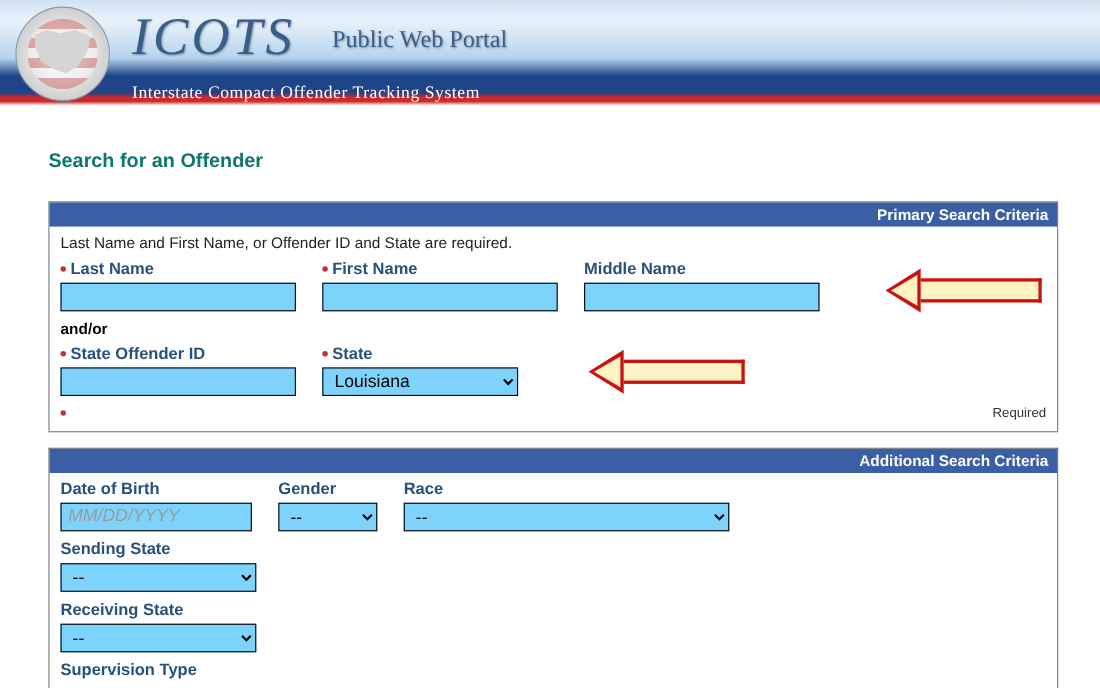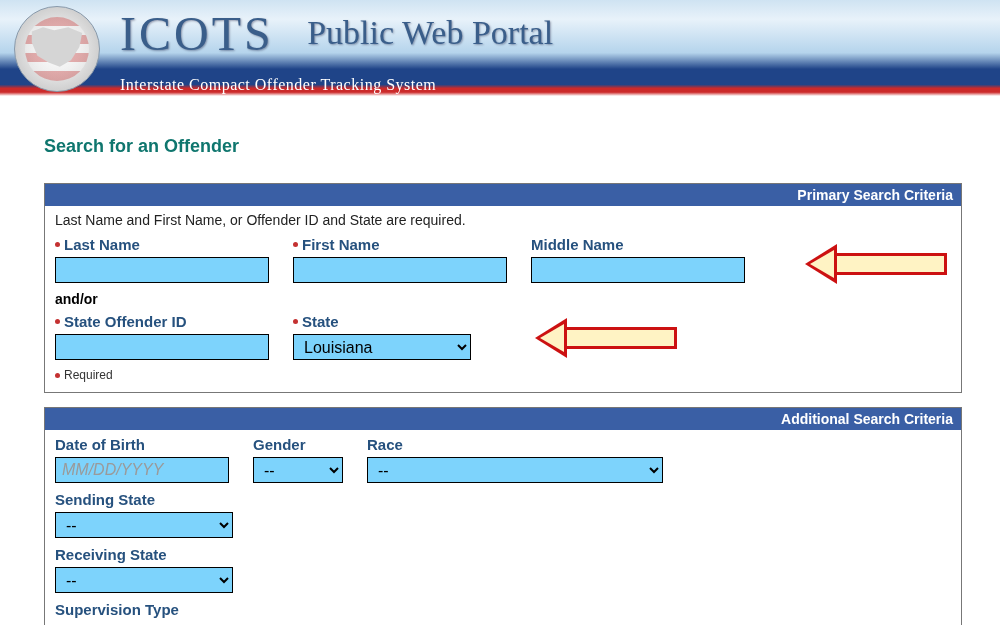--- a/index.html
+++ b/index.html
@@ -33,22 +33,22 @@
     position:absolute; inset:18px 14px 22px 14px;
     background: #d5d5d5;
     clip-path: polygon(5% 15%, 25% 5%, 45% 12%, 70% 5%, 95% 18%, 90% 50%, 75% 80%, 55% 95%, 35% 85%, 15% 70%, 5% 40%);
     border:1px solid #aaa;
   }
   .banner-title {
     position:absolute; left:120px; top:6px;
     color:#3a5e8a;
     font-family: "Times New Roman", serif;
   }
-  .banner-title .icots { font-size:48px; letter-spacing:3px; font-weight:500; text-shadow:1px 1px 2px rgba(0,0,40,.35);}
-  .banner-title .sub   { font-size:34px; margin-left:30px; position:relative; top:-6px; text-shadow:1px 1px 2px rgba(0,0,40,.35);}
+  .banner-title .icots { font-size:48px; letter-spacing:3px; font-weight:500; text-shadow:1px 1px 2px rgba(0,0,40,.35);font-style:italic;}
+  .banner-title .sub   { font-size:22px; margin-left:30px; position:relative; top:-6px; text-shadow:1px 1px 2px rgba(0,0,40,.35);}
   .banner-tagline {
     position:absolute; left:120px; top:76px;
     color:#fff; font-family:"Times New Roman", serif; font-size:16px; letter-spacing:.5px;
   }
   .content { padding: 40px 38px 10px 44px; }
   h1.page-title { font-size:18px; font-weight:bold; margin-bottom:26px; color:#0f766e; }
   .panel { border:1px solid #777; margin-bottom:14px; }
   .panel-hd {
     background:#3a5fa5; color:#fff; font-weight:bold;
     font-size:14px; padding:3px 8px;text-align:right;
@@ -59,21 +59,21 @@
   .field { display:flex; flex-direction:column;justify-content:flex-end; }
   .lbl { color:#26517e; font-weight:bold; font-size:15px; margin-bottom:4px; display:flex; align-items:center; gap:4px; }
   .req-dot { width:5px; height:5px; border-radius:50%; background:#c43131; display:inline-block; }
   input[type=text], select {
     border:1px solid #000; font-size:16px; padding:3px 6px; height:26px; background:#7dd3fc;
     font-family: Arial, sans-serif;
   }
   input[type=text] { width:214px; }
   .andor { font-weight:bold; font-size:14px; margin:8px 0 6px 0; }
   .state-select { width:178px; }
-  .req-note { font-size:12px; color:#333; margin-top:6px; display:flex; align-items:center; gap:4px; }
+  .req-note { font-size:12px; color:#333; margin-top:6px; display:flex; align-items:center; gap:4px;justify-content:space-between; }
   select.sm { width:90px; }
   select.md { width:178px; }
   select.lg { width:296px; }
   input.dob { width:174px; }
   input.dob::placeholder { color:#9a9a9a; font-style:italic; }
 
   
   .arrow {
     position:absolute;
     display:flex; align-items:center;

